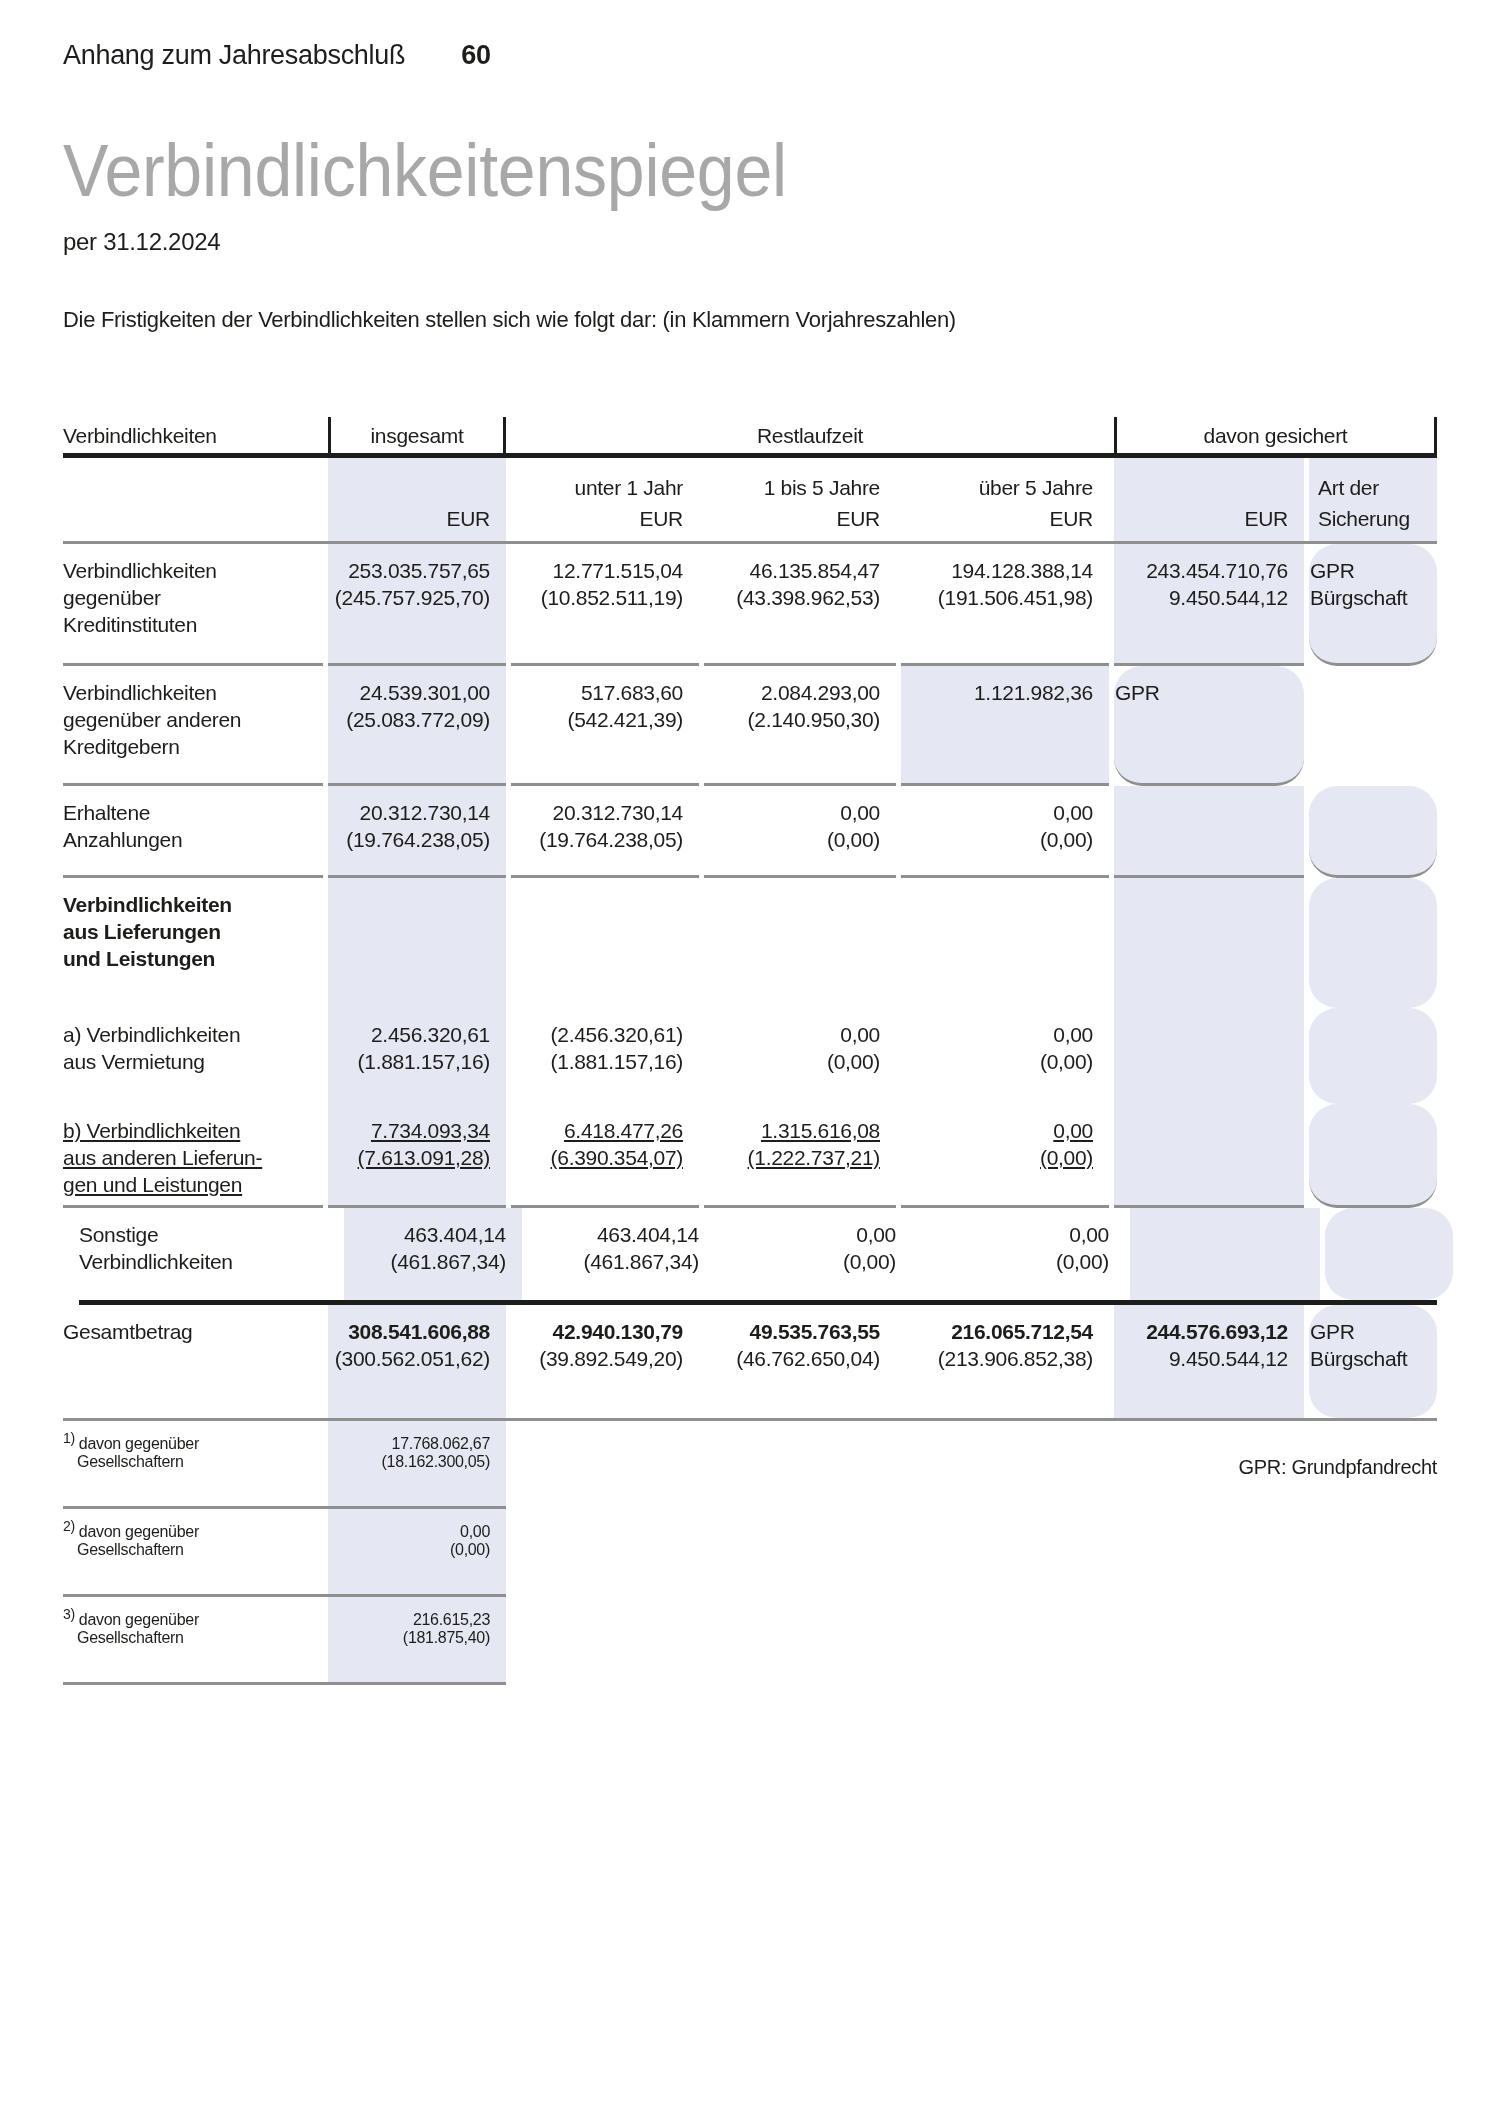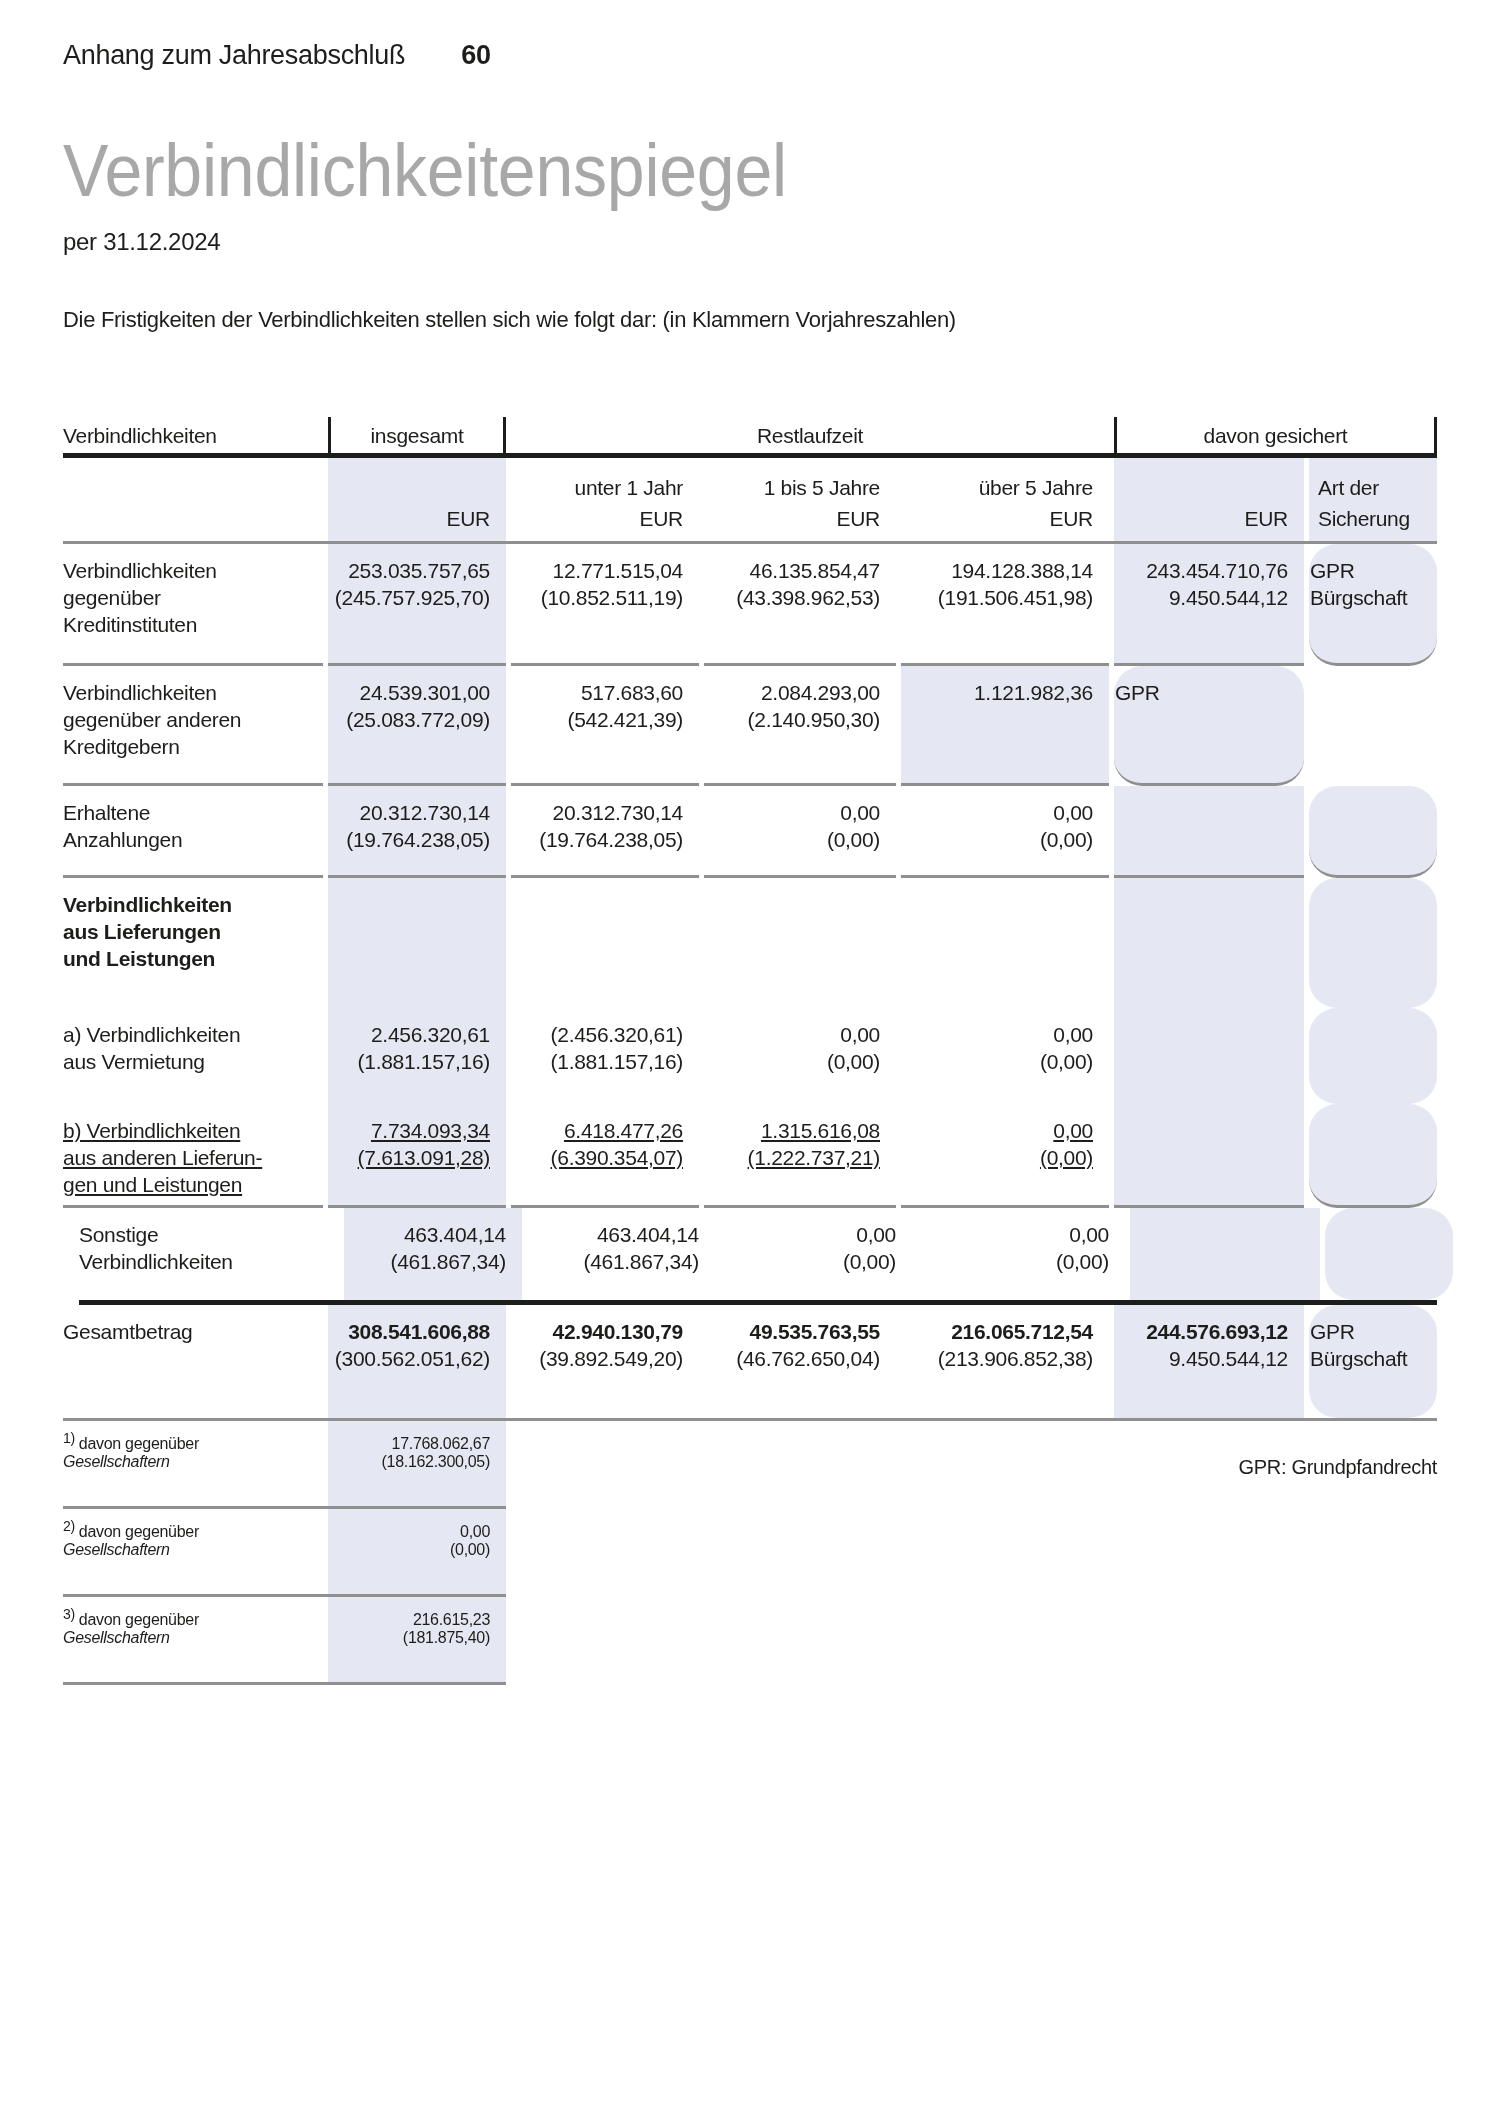--- a/index.html
+++ b/index.html
@@ -52,21 +52,21 @@
   .trow.sep-gray .cell{border-bottom:3px solid var(--rule);}
   .trow.sep-black{border-bottom:5px solid var(--ink);margin-left:16px;}
   .trow.sep-grayfull{border-bottom:3px solid var(--rule);}
   .label-bold .cell-label div{font-weight:bold;}
   .b{font-weight:bold;}
   
   .footnotes{position:relative;width:1374px;}
   .frow{display:grid;grid-template-columns:260px 178px;column-gap:5px;width:443px;
     border-bottom:3px solid var(--rule);}
   .frow .cell{padding-top:14px;min-height:85px;}
-  .fn-label .indent{font-style:italic;}
+  .fn-label .indent{margin-left:14px;}
   .sup{font-size:14px;vertical-align:super;line-height:0;margin-right:4px;}
   .gpr-legend{position:absolute;top:34px;right:0;font-size:20px;line-height:24px;}
 </style>
 </head>
 <body>
 
 <div class="page">
 
   <div class="page-head">
     <span class="sect">Anhang zum Jahresabschluß</span>

